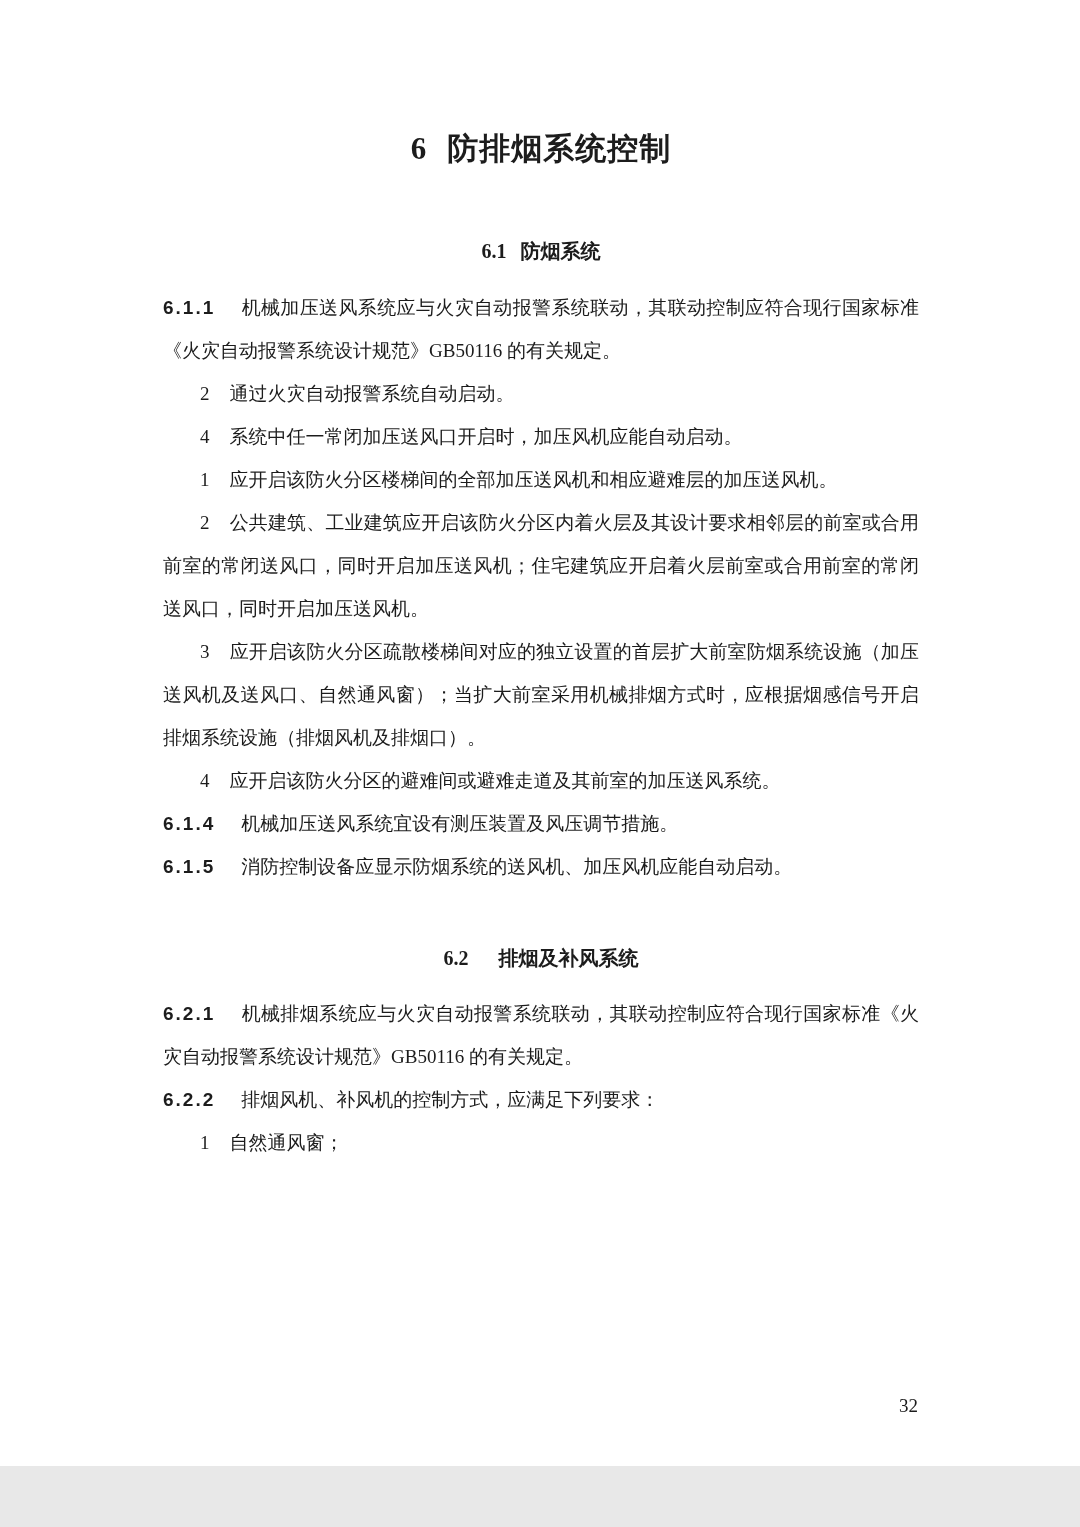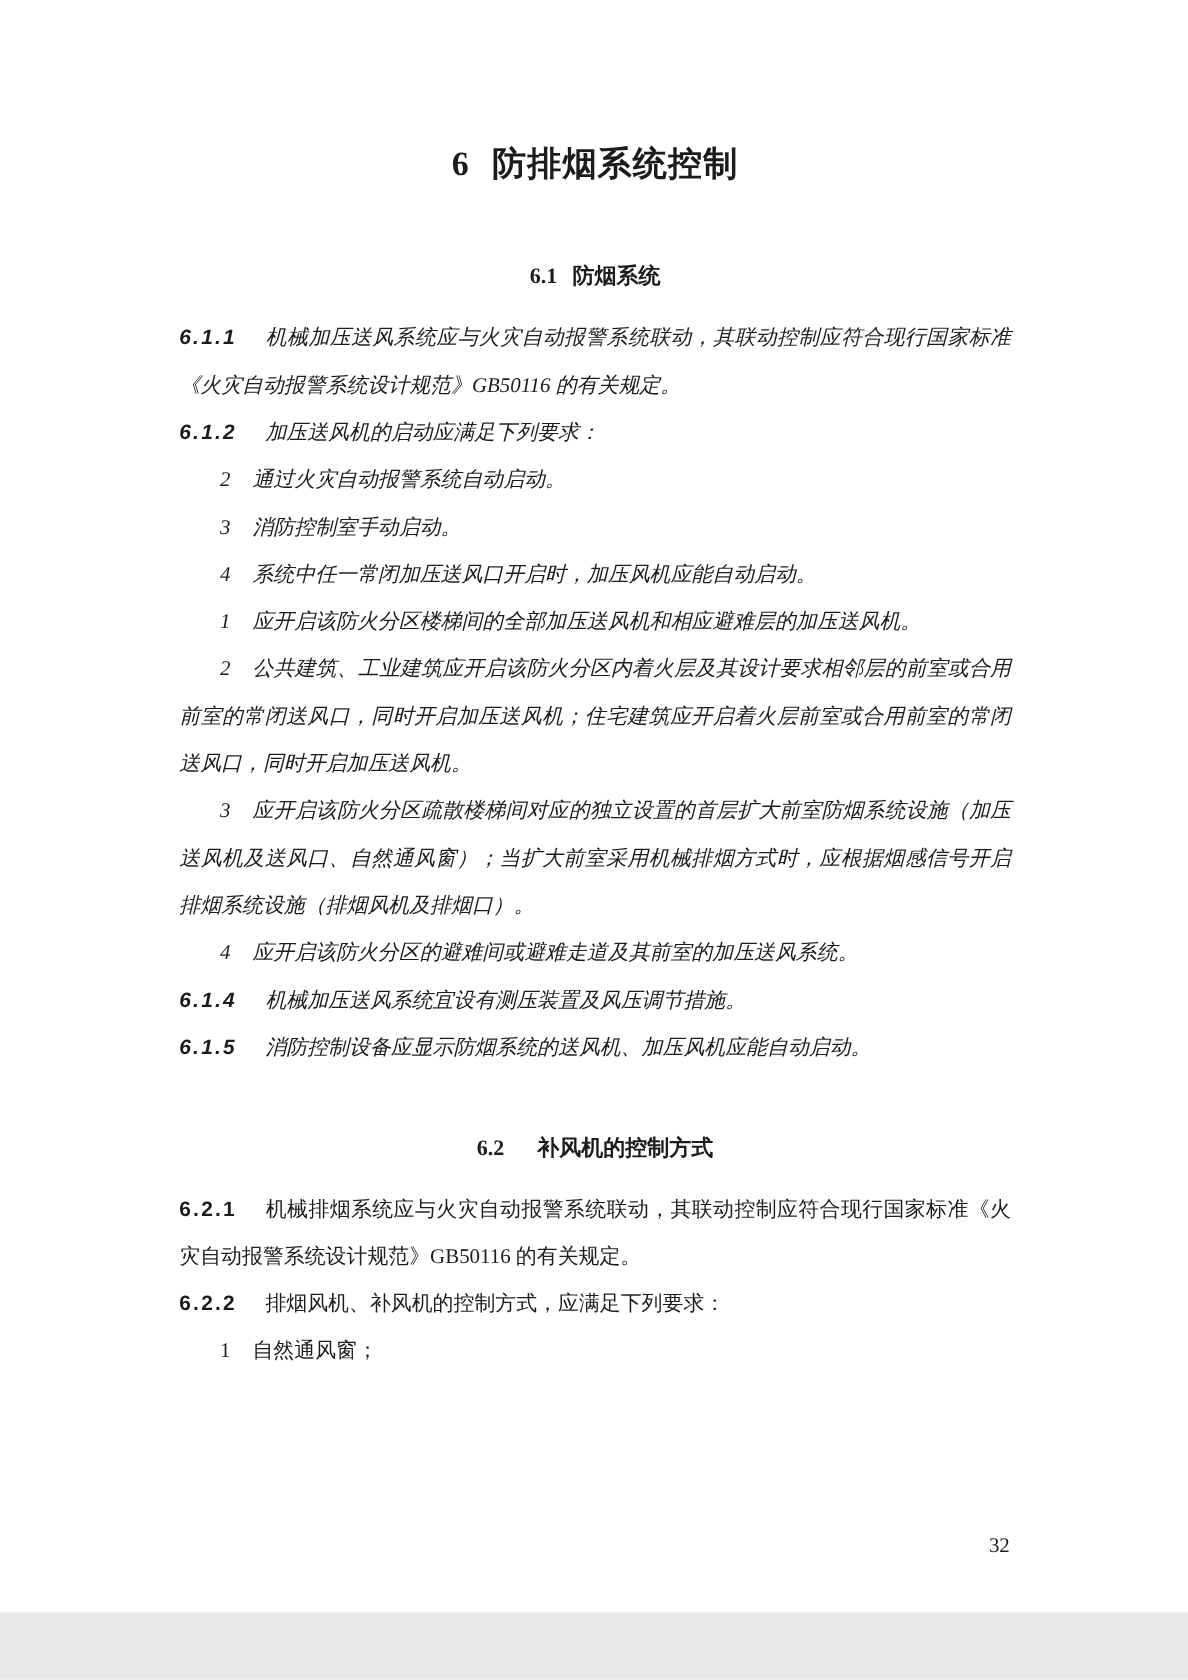--- a/index.html
+++ b/index.html
@@ -32,21 +32,21 @@
     text-align: center;
     font-size: 20px;
     line-height: 30px;
     font-weight: bold;
     margin: 0;
   }
   h2.sec-1 { margin-top: 64px; }
   h2.sec-2 { margin-top: 55px; }
   .gap-sm { margin-right: 14px; }
   .gap-lg { margin-right: 30px; }
-  .sec-body-1 { margin-top: 20px; font-style: italic; }
+  .sec-body-1 { margin-top: 20px; }
   .sec-body-2 { margin-top: 19px; }
   p.clause, p.item {
     margin: 0;
     font-size: 19px;
     line-height: 43px;
     text-align: justify;
   }
   p.item { text-indent: 37px; }
   .c-num {
     font-family: "Liberation Sans", "DejaVu Sans", sans-serif;
@@ -73,34 +73,32 @@
     <h1 class="doc-title">
       <span class="t-num">6</span><span>防排烟系统控制</span>
     </h1>
 
     <h2 class="sec-heading sec-1">
       <span class="gap-sm">6.1</span><span>防烟系统</span>
     </h2>
 
     <div class="sec-body-1">
       <p class="clause"><span class="c-num">6.1.1</span><span>机械加压送风系统应与火灾自动报警系统联动，其联动控制应符合现行国家标准《火灾自动报警系统设计规范》GB50116 的有关规定。</span></p>
-      <p class="clause"><span class="c-num">6.1.2</span><span>加压送风机的启动应满足下列要求：</span></p>
       <p class="item"><span class="i-num">2</span><span>通过火灾自动报警系统自动启动。</span></p>
-      <p class="item"><span class="i-num">3</span><span>消防控制室手动启动。</span></p>
       <p class="item"><span class="i-num">4</span><span>系统中任一常闭加压送风口开启时，加压风机应能自动启动。</span></p>
       <p class="item"><span class="i-num">1</span><span>应开启该防火分区楼梯间的全部加压送风机和相应避难层的加压送风机。</span></p>
       <p class="item"><span class="i-num">2</span><span>公共建筑、工业建筑应开启该防火分区内着火层及其设计要求相邻层的前室或合用前室的常闭送风口，同时开启加压送风机；住宅建筑应开启着火层前室或合用前室的常闭送风口，同时开启加压送风机。</span></p>
       <p class="item"><span class="i-num">3</span><span>应开启该防火分区疏散楼梯间对应的独立设置的首层扩大前室防烟系统设施（加压送风机及送风口、自然通风窗）；当扩大前室采用机械排烟方式时，应根据烟感信号开启排烟系统设施（排烟风机及排烟口）。</span></p>
       <p class="item"><span class="i-num">4</span><span>应开启该防火分区的避难间或避难走道及其前室的加压送风系统。</span></p>
       <p class="clause"><span class="c-num">6.1.4</span><span>机械加压送风系统宜设有测压装置及风压调节措施。</span></p>
       <p class="clause"><span class="c-num">6.1.5</span><span>消防控制设备应显示防烟系统的送风机、加压风机应能自动启动。</span></p>
     </div>
 
     <h2 class="sec-heading sec-2">
-      <span class="gap-lg">6.2</span><span>补风机的控制方式</span>
+      <span class="gap-lg">6.2</span><span>排烟及补风系统</span>
     </h2>
 
     <div class="sec-body-2">
       <p class="clause"><span class="c-num">6.2.1</span><span>机械排烟系统应与火灾自动报警系统联动，其联动控制应符合现行国家标准《火灾自动报警系统设计规范》GB50116 的有关规定。</span></p>
       <p class="clause"><span class="c-num">6.2.2</span><span>排烟风机、补风机的控制方式，应满足下列要求：</span></p>
       <p class="item"><span class="i-num">1</span><span>自然通风窗；</span></p>
     </div>
 
   </div>
 

